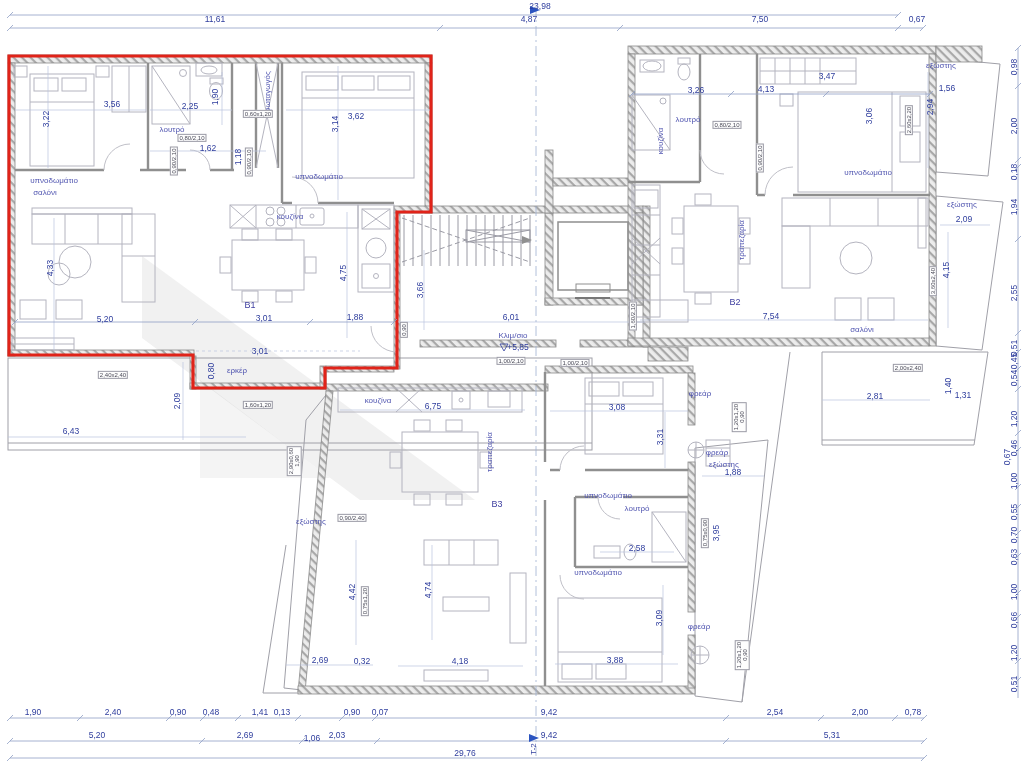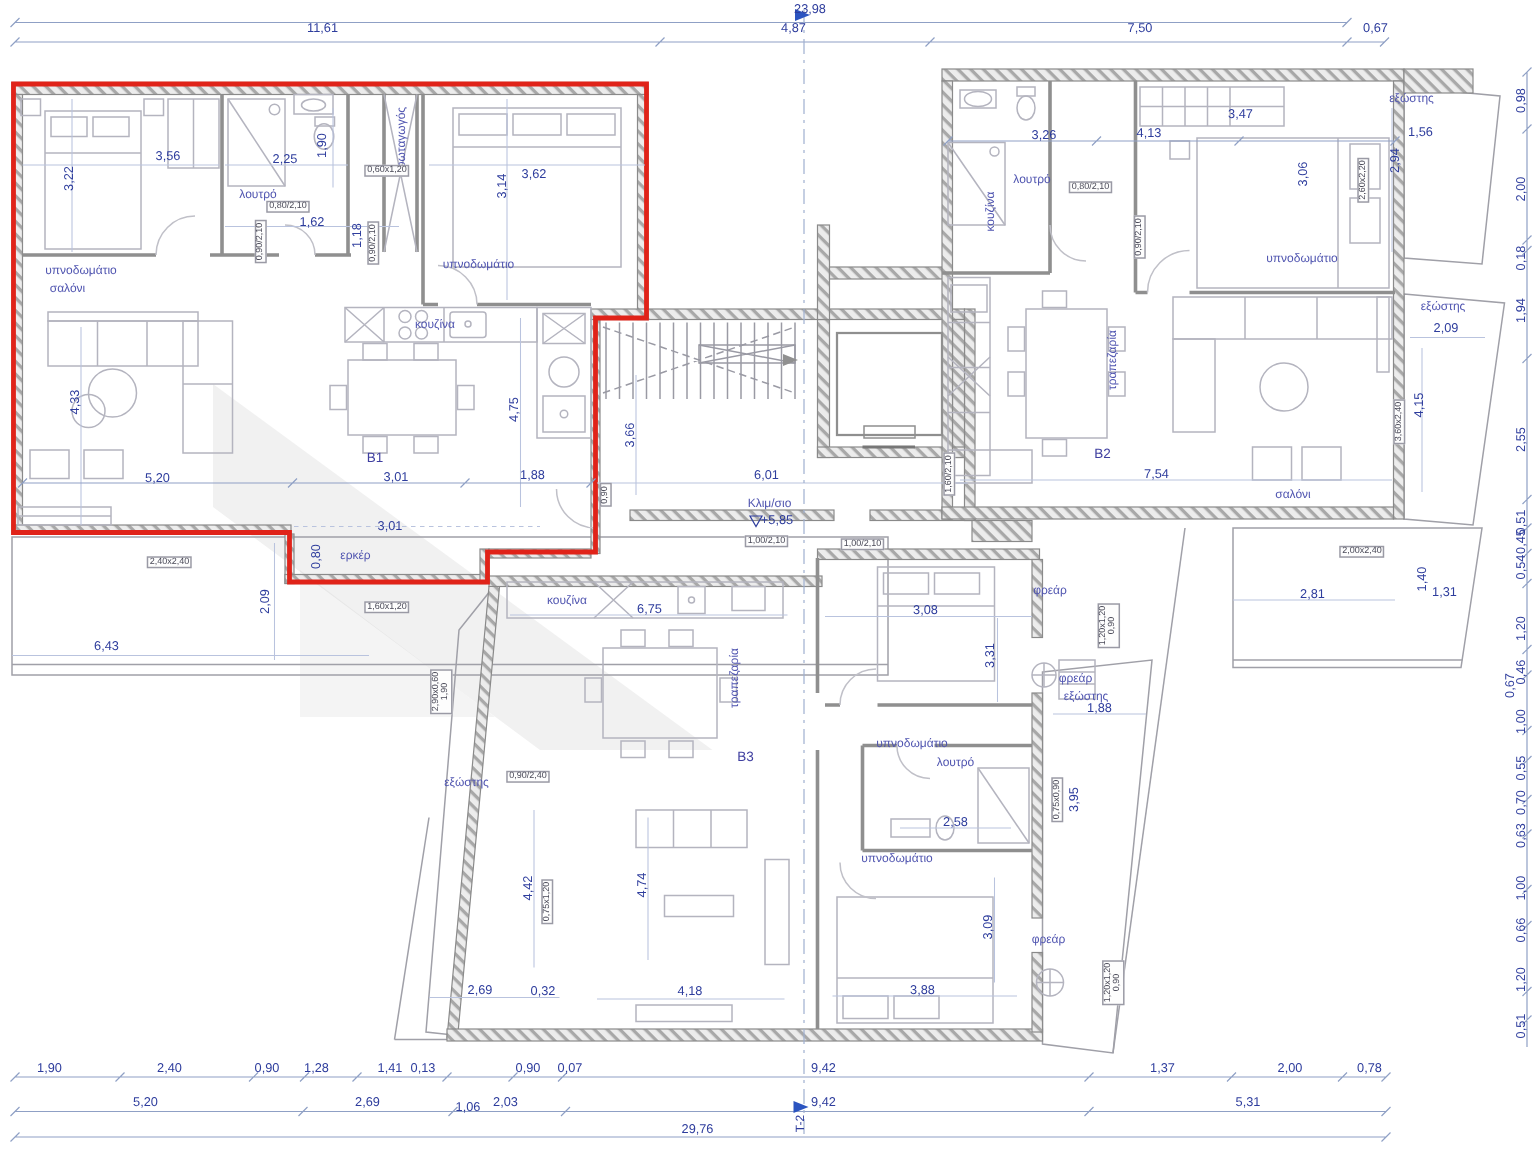--- a/index.html
+++ b/index.html
@@ -403,28 +403,28 @@
       <div class="lbl l-tag" style="left: 365px; top: 601px; transform: translate(-50%, -50%) rotate(-90deg);"><span>0,75x1,20</span></div>
       <div class="lbl l-dim" style="left: 428px; top: 590px; transform: translate(-50%, -50%) rotate(-90deg);"><span>4,74</span></div>
       <div class="lbl l-dim" style="left: 320px; top: 660px; transform: translate(-50%, -50%);"><span>2,69</span></div>
       <div class="lbl l-dim" style="left: 362px; top: 661px; transform: translate(-50%, -50%);"><span>0,32</span></div>
       <div class="lbl l-dim" style="left: 460px; top: 661px; transform: translate(-50%, -50%);"><span>4,18</span></div>
       <div class="lbl l-tag" style="left: 739px; top: 417px; transform: translate(-50%, -50%) rotate(-90deg);"><span>1,20x1,20</span><span class="t2">0,90</span></div>
       <div class="lbl l-tag" style="left: 742px; top: 655px; transform: translate(-50%, -50%) rotate(-90deg);"><span>1,20x1,20</span><span class="t2">0,90</span></div>
       <div class="lbl l-dim" style="left: 33px; top: 712px; transform: translate(-50%, -50%);"><span>1,90</span></div>
       <div class="lbl l-dim" style="left: 113px; top: 712px; transform: translate(-50%, -50%);"><span>2,40</span></div>
       <div class="lbl l-dim" style="left: 178px; top: 712px; transform: translate(-50%, -50%);"><span>0,90</span></div>
-      <div class="lbl l-dim" style="left: 211px; top: 712px; transform: translate(-50%, -50%);"><span>1,28</span></div>
+      <div class="lbl l-dim" style="left: 211px; top: 712px; transform: translate(-50%, -50%);"><span>0,48</span></div>
       <div class="lbl l-dim" style="left: 260px; top: 712px; transform: translate(-50%, -50%);"><span>1,41</span></div>
       <div class="lbl l-dim" style="left: 282px; top: 712px; transform: translate(-50%, -50%);"><span>0,13</span></div>
       <div class="lbl l-dim" style="left: 312px; top: 738px; transform: translate(-50%, -50%);"><span>1,06</span></div>
       <div class="lbl l-dim" style="left: 352px; top: 712px; transform: translate(-50%, -50%);"><span>0,90</span></div>
       <div class="lbl l-dim" style="left: 380px; top: 712px; transform: translate(-50%, -50%);"><span>0,07</span></div>
       <div class="lbl l-dim" style="left: 549px; top: 712px; transform: translate(-50%, -50%);"><span>9,42</span></div>
-      <div class="lbl l-dim" style="left: 775px; top: 712px; transform: translate(-50%, -50%);"><span>1,37</span></div>
+      <div class="lbl l-dim" style="left: 775px; top: 712px; transform: translate(-50%, -50%);"><span>2,54</span></div>
       <div class="lbl l-dim" style="left: 860px; top: 712px; transform: translate(-50%, -50%);"><span>2,00</span></div>
       <div class="lbl l-dim" style="left: 913px; top: 712px; transform: translate(-50%, -50%);"><span>0,78</span></div>
       <div class="lbl l-dim" style="left: 97px; top: 735px; transform: translate(-50%, -50%);"><span>5,20</span></div>
       <div class="lbl l-dim" style="left: 245px; top: 735px; transform: translate(-50%, -50%);"><span>2,69</span></div>
       <div class="lbl l-dim" style="left: 337px; top: 735px; transform: translate(-50%, -50%);"><span>2,03</span></div>
       <div class="lbl l-dim" style="left: 549px; top: 735px; transform: translate(-50%, -50%);"><span>9,42</span></div>
       <div class="lbl l-dim" style="left: 832px; top: 735px; transform: translate(-50%, -50%);"><span>5,31</span></div>
       <div class="lbl l-dim" style="left: 465px; top: 753px; transform: translate(-50%, -50%);"><span>29,76</span></div>
       <div class="lbl l-axis" style="left: 534px; top: 749px; transform: translate(-50%, -50%) rotate(-90deg);"><span>T-2</span></div>
     </div>

